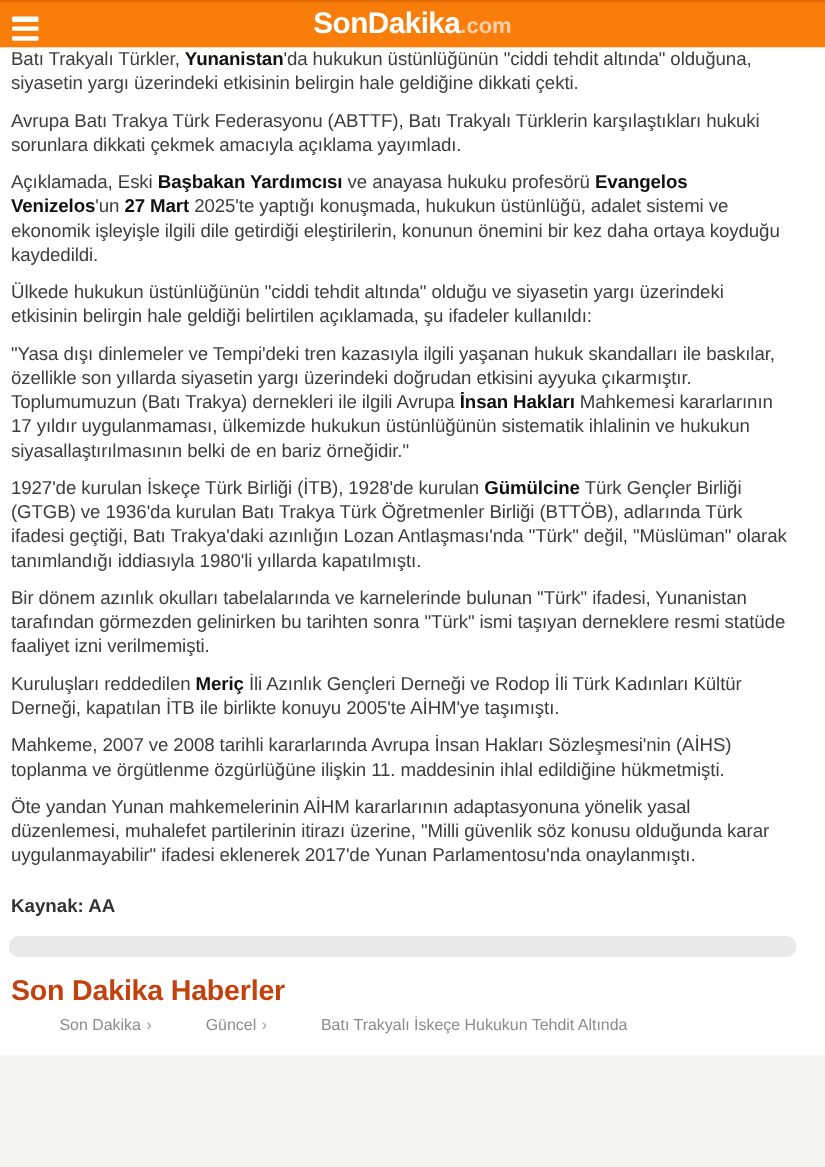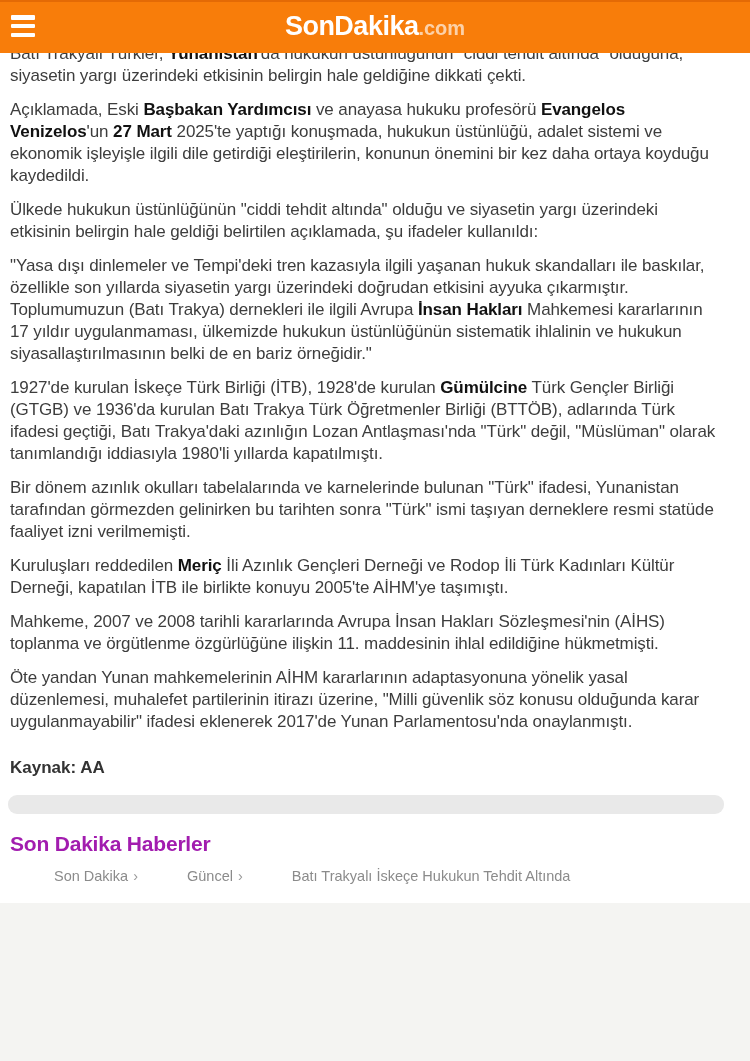--- a/index.html
+++ b/index.html
@@ -12,21 +12,21 @@
     font-family: "Liberation Sans", sans-serif;
     display: flex;
     flex-direction: column;
   }
 
   
   header {
     position: fixed;
     top: 0; left: 0;
     width: 750px;
-    height: 53px;
+    height: 43px;
     background: #f87d0a;
     border-top: 2px solid #e46a05;
     z-index: 10;
     display: flex;
     align-items: center;
     justify-content: center;
   }
   .hamburger {
     position: absolute;
     left: 11px;
@@ -87,24 +87,24 @@
     color: #333333;
   }
   .divider {
     margin: 16px -2px 0 -2px;
     height: 19px;
     background: #e9e9e9;
     border-radius: 9px;
   }
   h2.section-title {
     margin: 18px 0 0 0;
-    font-size: 21px;
+    font-size: 26px;
     line-height: 24px;
     font-weight: 700;
-    color: #a21caf;
+    color: #c2410c;
     letter-spacing: -0.2px;
   }
   nav.breadcrumb {
     margin: 11px 0 0 0;
     font-size: 14.5px;
     line-height: 18px;
     color: #8b8b8b;
     white-space: nowrap;
     overflow: hidden;
   }
@@ -133,20 +133,21 @@
     <span></span>
     <span></span>
     <span></span>
   </div>
   <div class="logo"><span>SonDakika</span><span class="logo-suffix">.com</span></div>
 </header>
 
 <main>
   <div id="paragraphs">
       <p class="body-par"><span>Batı Trakyalı Türkler, </span><b>Yunanistan</b><span>'da hukukun üstünlüğünün "ciddi tehdit altında" olduğuna, siyasetin yargı üzerindeki etkisinin belirgin hale geldiğine dikkati çekti.</span></p>
+      <p class="body-par"><span>Avrupa Batı Trakya Türk Federasyonu (ABTTF), Batı Trakyalı Türklerin karşılaştıkları hukuki sorunlara dikkati çekmek amacıyla açıklama yayımladı.</span></p>
       <p class="body-par"><span>Açıklamada, Eski </span><b>Başbakan Yardımcısı</b><span> ve anayasa hukuku profesörü </span><b>Evangelos Venizelos</b><span>'un </span><b>27 Mart</b><span> 2025'te yaptığı konuşmada, hukukun üstünlüğü, adalet sistemi ve ekonomik işleyişle ilgili dile getirdiği eleştirilerin, konunun önemini bir kez daha ortaya koyduğu kaydedildi.</span></p>
       <p class="body-par"><span>Ülkede hukukun üstünlüğünün "ciddi tehdit altında" olduğu ve siyasetin yargı üzerindeki etkisinin belirgin hale geldiği belirtilen açıklamada, şu ifadeler kullanıldı:</span></p>
       <p class="body-par"><span>"Yasa dışı dinlemeler ve Tempi'deki tren kazasıyla ilgili yaşanan hukuk skandalları ile baskılar, özellikle son yıllarda siyasetin yargı üzerindeki doğrudan etkisini ayyuka çıkarmıştır. Toplumumuzun (Batı Trakya) dernekleri ile ilgili Avrupa </span><b>İnsan Hakları</b><span> Mahkemesi kararlarının 17 yıldır uygulanmaması, ülkemizde hukukun üstünlüğünün sistematik ihlalinin ve hukukun siyasallaştırılmasının belki de en bariz örneğidir."</span></p>
       <p class="body-par"><span>1927'de kurulan İskeçe Türk Birliği (İTB), 1928'de kurulan </span><b>Gümülcine</b><span> Türk Gençler Birliği (GTGB) ve 1936'da kurulan Batı Trakya Türk Öğretmenler Birliği (BTTÖB), adlarında Türk ifadesi geçtiği, Batı Trakya'daki azınlığın Lozan Antlaşması'nda "Türk" değil, "Müslüman" olarak tanımlandığı iddiasıyla 1980'li yıllarda kapatılmıştı.</span></p>
       <p class="body-par"><span>Bir dönem azınlık okulları tabelalarında ve karnelerinde bulunan "Türk" ifadesi, Yunanistan tarafından görmezden gelinirken bu tarihten sonra "Türk" ismi taşıyan derneklere resmi statüde faaliyet izni verilmemişti.</span></p>
       <p class="body-par"><span>Kuruluşları reddedilen </span><b>Meriç</b><span> İli Azınlık Gençleri Derneği ve Rodop İli Türk Kadınları Kültür Derneği, kapatılan İTB ile birlikte konuyu 2005'te AİHM'ye taşımıştı.</span></p>
       <p class="body-par"><span>Mahkeme, 2007 ve 2008 tarihli kararlarında Avrupa İnsan Hakları Sözleşmesi'nin (AİHS) toplanma ve örgütlenme özgürlüğüne ilişkin 11. maddesinin ihlal edildiğine hükmetmişti.</span></p>
       <p class="body-par"><span>Öte yandan Yunan mahkemelerinin AİHM kararlarının adaptasyonuna yönelik yasal düzenlemesi, muhalefet partilerinin itirazı üzerine, "Milli güvenlik söz konusu olduğunda karar uygulanmayabilir" ifadesi eklenerek 2017'de Yunan Parlamentosu'nda onaylanmıştı.</span></p>
     </div>
   <p class="source">Kaynak: AA</p>

